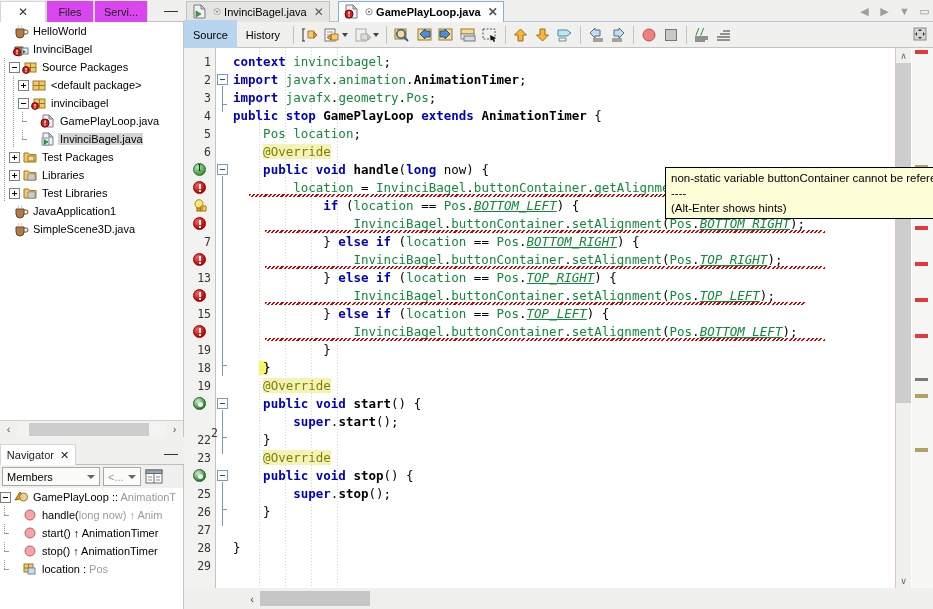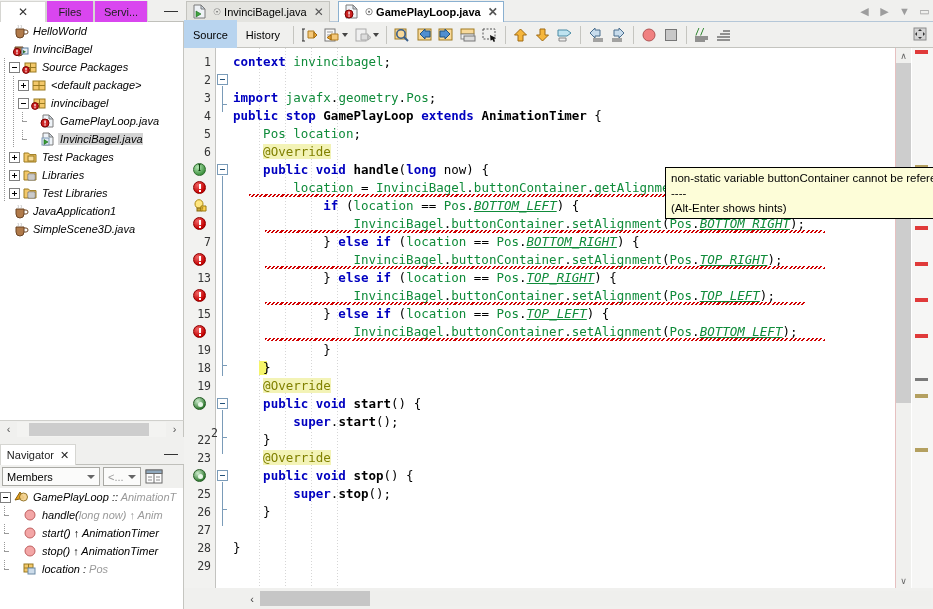--- a/index.html
+++ b/index.html
@@ -47,21 +47,21 @@
   #proj-tree {
     position: absolute; left: 0; top: 22px; width: 184px; height: 398px;
     background: #ffffff;
     border-right: 1px solid #c5c5c0;
     overflow: hidden;
   }
   .trow {
     position: relative; height: 18px; display: flex; align-items: center;
     font-size: 11px; white-space: nowrap;
   }
-  .trow .lbl { padding-left: 2px; font-style: italic; }
+  .trow .lbl { padding-left: 2px; }
   .trow .lbl.sel { background: #d4d4d4; }
   .toggle {
     width: 11px; height: 11px; border: 1px solid #808080; background: #fff;
     position: relative; flex: 0 0 auto; margin-right: 2px;
   }
   .toggle:before {
     content:''; position:absolute; left:2px; top:4px; width:5px; height:1px; background:#000;
   }
   .toggle.plus:after {
     content:''; position:absolute; left:4px; top:2px; width:1px; height:5px; background:#000;
@@ -762,20 +762,21 @@
           <div class="foldend" style="top: 461px;"></div>
         </div>
       <div class="hl-row" style="top: 149px; background: rgb(253, 251, 220); left: 49px; right: 38px;"></div>
         <div class="hl-row" style="top: 311px;"></div>
         <div id="code-text">
           <div class="iguide" style="left: 26px;"></div>
           <div class="iguide" style="left: 52px;"></div>
           <div class="iguide" style="left: 78px;"></div>
           <div class="iguide" style="left: 104px;"></div>
           <div class="ln" style="top: 5px;"><span class="kw">context</span> <span class="fld">invincibagel</span>;</div>
+          <div class="ln" style="top: 23px;"><span class="kw">import</span> <span class="fld">javafx</span>.<span class="fld">animation</span>.<span class="cls">AnimationTimer</span>;</div>
           <div class="ln" style="top: 41px;"><span class="kw">import</span> <span class="fld">javafx</span>.<span class="fld">geometry</span>.<span class="fld">Pos</span>;</div>
           <div class="ln" style="top: 59px;"><span class="kw">public</span> <span class="kw">stop</span> <span class="cls">GamePlayLoop</span> <span class="kw">extends</span> <span class="cls">AnimationTimer</span> {</div>
           <div class="ln" style="top: 77px;">    <span class="fld">Pos</span> <span class="fld">location</span>;</div>
           <div class="ln" style="top: 95px;">    <span class="anno">@Override</span></div>
           <div class="ln" style="top: 113px;">    <span class="kw">public</span> <span class="kw">void</span> <span class="cls">handle</span>(<span class="kw">long</span> now) {</div>
           <div class="ln" style="top: 131px;">        <span class="fld">location</span> = <span class="fld">InvinciBagel</span>.<span class="fld">buttonContainer</span>.<span class="fld">getAlignment</span>();</div>
           <div class="ln" style="top: 149px;">            <span class="kw">if</span> (<span class="fld">location</span> == <span class="fld">Pos</span>.<span class="stc">BOTTOM_LEFT</span>) {</div>
           <div class="ln" style="top: 167px;">                <span class="fld">InvinciBagel</span>.<span class="fld">buttonContainer</span>.<span class="fld">setAlignment</span>(<span class="fld">Pos</span>.<span class="stc">BOTTOM_RIGHT</span>);</div>
           <div class="ln" style="top: 185px;">            } <span class="kw">else</span> <span class="kw">if</span> (<span class="fld">location</span> == <span class="fld">Pos</span>.<span class="stc">BOTTOM_RIGHT</span>) {</div>
           <div class="ln" style="top: 203px;">                <span class="fld">InvinciBagel</span>.<span class="fld">buttonContainer</span>.<span class="fld">setAlignment</span>(<span class="fld">Pos</span>.<span class="stc">TOP_RIGHT</span>);</div>

